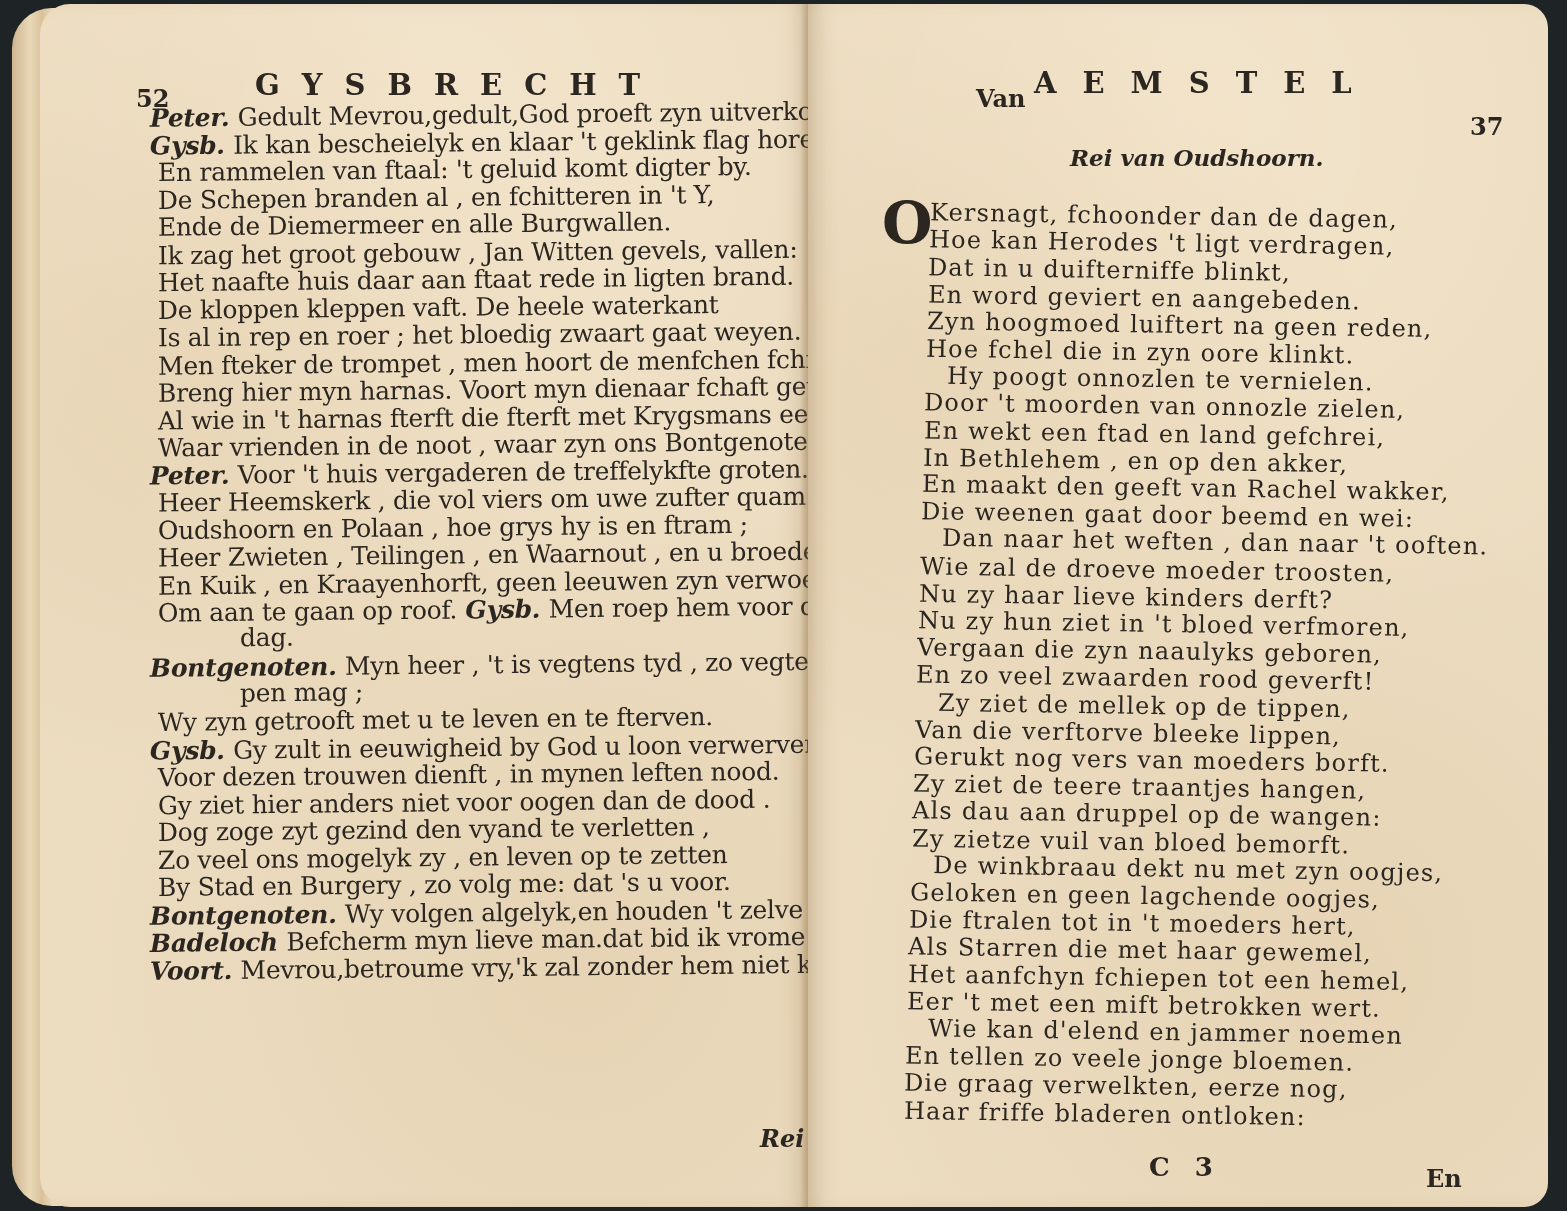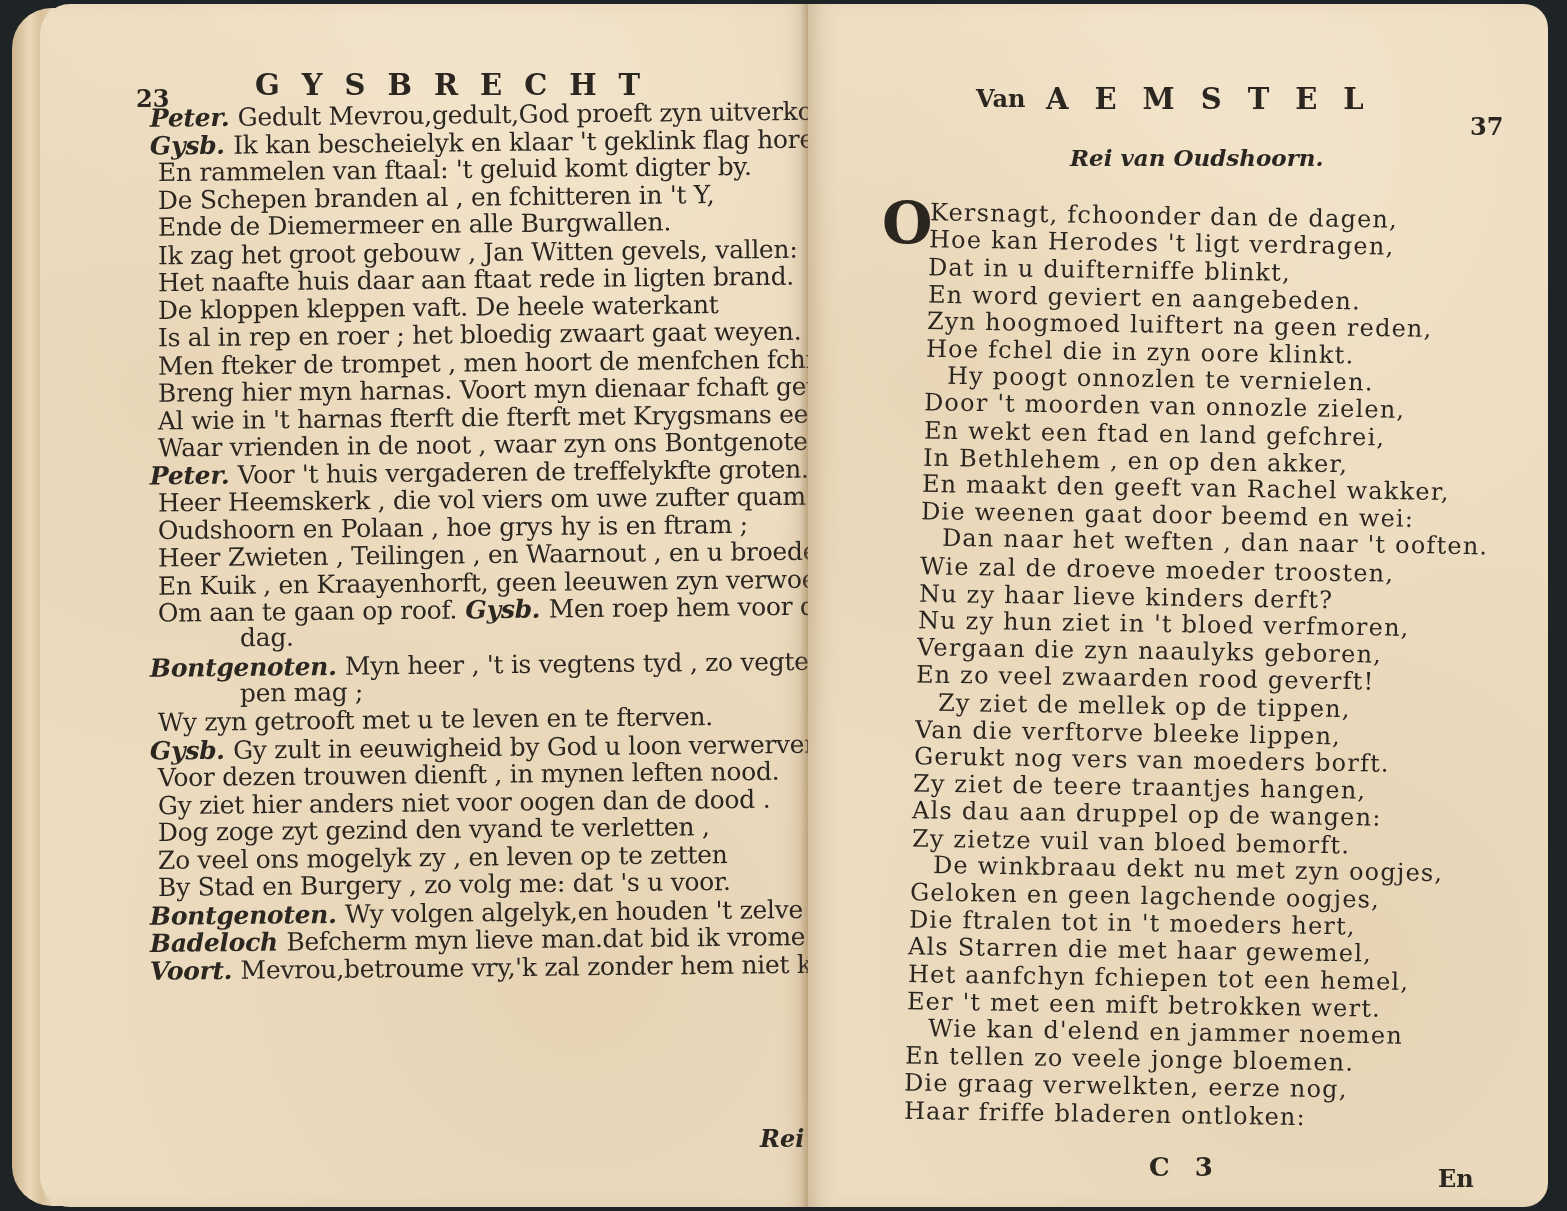--- a/index.html
+++ b/index.html
@@ -39,21 +39,21 @@
     .catchword { position: absolute; font-size: 24px; font-weight: bold; }
     .signature { position: absolute; font-size: 26px; font-weight: bold; letter-spacing: 8px; margin-left: 8px; }
   </style>
 </head>
 <body>
 
 <div class="spread">
   <div class="page-stack"></div>
 
   <div class="page left">
-    <div class="text page-num" style="left:96px; top:80px;">23</div>
+    <div class="text page-num" style="left:96px; top:80px;">52</div>
     <div class="text running-head" style="left:215px; top:64px;">GYSBRECHT</div>
     <div id="left-lines">
         <div class="text line" style="left: 110px; top: 96px; transform: rotate(-0.6deg);"><span class="speaker">Peter. </span><span>Gedult Mevrou,gedult,God proeft zyn uitverkoren.</span></div>
         <div class="text line" style="left: 110px; top: 123.5px; transform: rotate(-0.6deg);"><span class="speaker">Gysb. </span><span>Ik kan bescheielyk en klaar 't geklink flag horen</span></div>
         <div class="text line" style="left: 118px; top: 151px; transform: rotate(-0.6deg);"><span>En rammelen van ftaal: 't geluid komt digter by.</span></div>
         <div class="text line" style="left: 118px; top: 178.5px; transform: rotate(-0.6deg);"><span>De Schepen branden al , en fchitteren in 't Y,</span></div>
         <div class="text line" style="left: 118px; top: 206px; transform: rotate(-0.6deg);"><span>Ende de Diemermeer en alle Burgwallen.</span></div>
         <div class="text line" style="left: 118px; top: 233.5px; transform: rotate(-0.6deg);"><span>Ik zag het groot gebouw , Jan Witten gevels, vallen:</span></div>
         <div class="text line" style="left: 118px; top: 261px; transform: rotate(-0.6deg);"><span>Het naafte huis daar aan ftaat rede in ligten brand.</span></div>
         <div class="text line" style="left: 118px; top: 288.5px; transform: rotate(-0.6deg);"><span>De kloppen kleppen vaft.   De heele waterkant</span></div>
@@ -82,21 +82,21 @@
         <div class="text line" style="left: 110px; top: 921px; transform: rotate(-0.6deg);"><span class="speaker">Badeloch </span><span>Befcherm myn lieve man.dat bid ik vrome heren.</span></div>
         <div class="text line" style="left: 110px; top: 948.5px; transform: rotate(-0.6deg);"><span class="speaker">Voort. </span><span>Mevrou,betroume vry,'k zal zonder hem niet keren.</span></div>
       </div>
     <div class="text catchword" style="left:720px; top:1120px; font-style:italic;">Rei</div>
   </div>
 
   <div class="gutter"></div>
 
   <div class="page right">
     <div class="text" style="left:168px; top:80px; font-size:24px; font-weight:bold;">Van</div>
-    <div class="text running-head" style="left:226px; top:78px; letter-spacing:26px;margin-left:12px;">AEMSTEL</div>
+    <div class="text running-head" style="left:226px; top:62px; letter-spacing:26px;">AEMSTEL</div>
     <div class="text page-num" style="left:662px; top:108px;text-align:center;">37</div>
     <div class="text rei-title" style="left:262px; top:140px;">Rei van Oudshoorn.</div>
     <div class="text dropcap" style="left:74px; top:190px;">O</div>
     <div id="right-lines">
         <div class="text rline" style="left: 122px; top: 198px; transform: rotate(0.9deg);">Kersnagt, fchoonder dan de dagen,</div>
         <div class="text rline" style="left: 121px; top: 225.2px; transform: rotate(0.9deg);">Hoe kan Herodes 't ligt verdragen,</div>
         <div class="text rline" style="left: 120px; top: 252.4px; transform: rotate(0.9deg);">Dat in u duifterniffe blinkt,</div>
         <div class="text rline" style="left: 120px; top: 279.6px; transform: rotate(0.9deg);">En word geviert en aangebeden.</div>
         <div class="text rline" style="left: 119px; top: 306.8px; transform: rotate(0.9deg);">Zyn hoogmoed luiftert na geen reden,</div>
         <div class="text rline" style="left: 118px; top: 334px; transform: rotate(0.9deg);">Hoe fchel die in zyn oore klinkt.</div>
@@ -123,15 +123,15 @@
         <div class="text rline" style="left: 101px; top: 905.2px; transform: rotate(0.9deg);">Die ftralen tot in 't moeders hert,</div>
         <div class="text rline" style="left: 100px; top: 932.4px; transform: rotate(0.9deg);">Als Starren die met haar gewemel,</div>
         <div class="text rline" style="left: 100px; top: 959.6px; transform: rotate(0.9deg);">Het aanfchyn fchiepen tot een hemel,</div>
         <div class="text rline" style="left: 99px; top: 986.8px; transform: rotate(0.9deg);">Eer 't met een mift betrokken wert.</div>
         <div class="text rline" style="left: 120px; top: 1014px; transform: rotate(0.9deg);">Wie kan d'elend en jammer noemen</div>
         <div class="text rline" style="left: 97px; top: 1041.2px; transform: rotate(0.9deg);">En tellen zo veele jonge bloemen.</div>
         <div class="text rline" style="left: 96px; top: 1068.4px; transform: rotate(0.9deg);">Die graag verwelkten, eerze nog,</div>
         <div class="text rline" style="left: 96px; top: 1095.6px; transform: rotate(0.9deg);">Haar friffe bladeren ontloken:</div>
       </div>
     <div class="text signature" style="left:333px; top:1148px;">C 3</div>
-    <div class="text catchword" style="left:618px; top:1160px;margin-left:12px;">En</div>
+    <div class="text catchword" style="left:618px; top:1160px;">En</div>
   </div>
 </div>
 
 </body></html>

